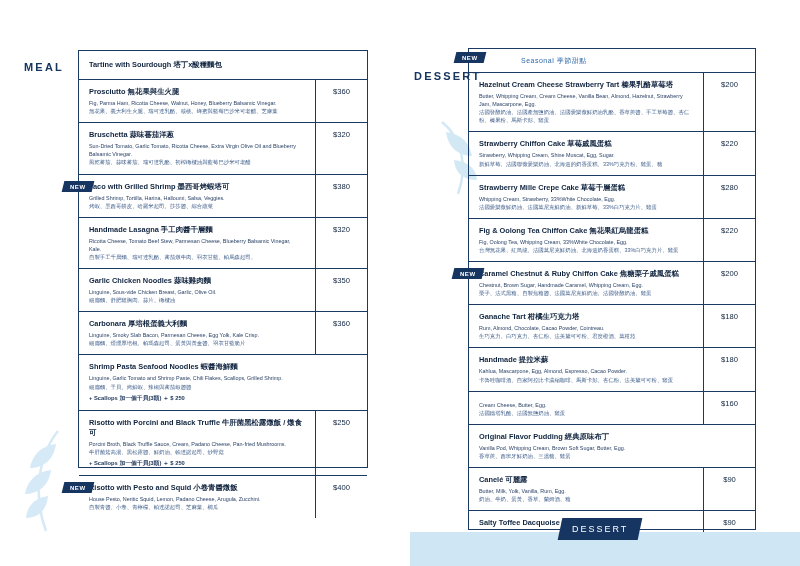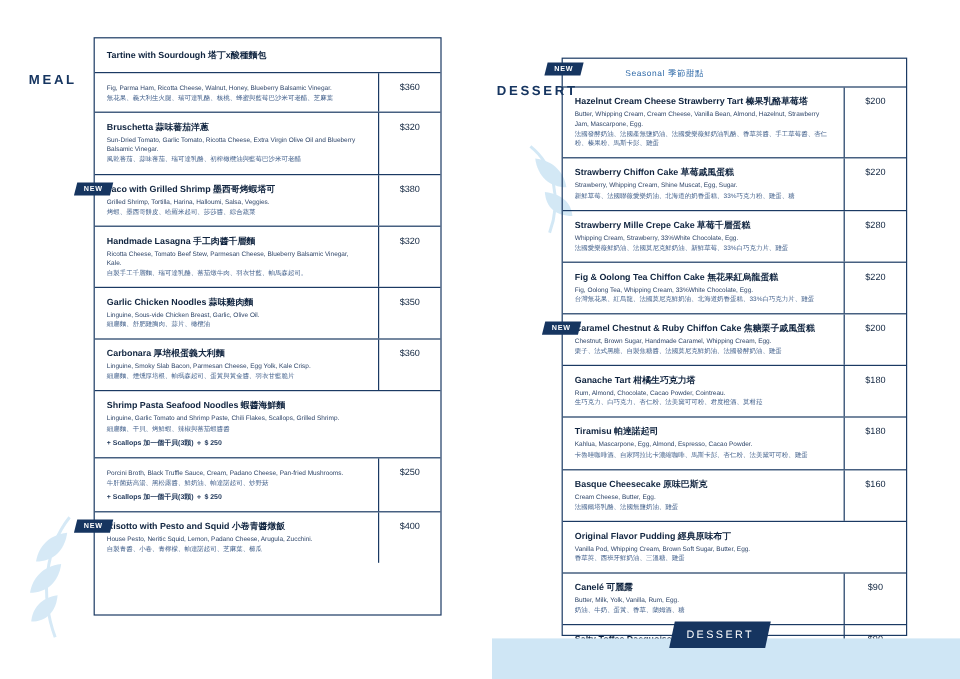--- a/index.html
+++ b/index.html
@@ -57,21 +57,21 @@
     color: #163560;
   }
   #meal-label { left: 24px; top: 61px; }
   #dessert-label { left: 414px; top: 70px; }
 
   
   .col {
     position: absolute;
     border: 1px solid #1b3a63;
   }
-  #meal-col { left: 78px; top: 31px; width: 290px; height: 482px; }
+  #meal-col { left: 78px; top: 50px; width: 290px; height: 418px; }
   #dessert-col { left: 468px; top: 48px; width: 288px; height: 482px; }
 
   
   .item {
     position: relative;
     padding: 7px 8px 7px 10px;
     border-bottom: 1px solid #1b3a63;
     min-height: 28px;
   }
   .item:last-child { border-bottom: none; }
@@ -169,20 +169,23 @@
     <path d="M14 14 C30 16, 38 26, 40 38 C26 38, 16 29, 14 14 Z" fill="#cfe6f5"></path>
     <path d="M22 42 C38 44, 44 52, 45 62 C31 62, 23 55, 22 42 Z" fill="#cfe6f5"></path>
   </svg>
 
   <div class="section-label" id="meal-label">MEAL</div>
   <div class="col" id="meal-col">
     <div class="header-row">Tartine with Sourdough 塔丁x酸種麵包</div>
 
     <div id="meal-items">
         <div class="item has-price">
+          <div class="item-head">
+            <div class="item-name">Prosciutto 無花果與生火腿</div>
+          </div>
           <div class="item-desc"><span>Fig, Parma Ham, Ricotta Cheese, Walnut, Honey, Blueberry Balsamic Vinegar.</span><span class="zh">無花果、義大利生火腿、瑞可達乳酪、核桃、蜂蜜與藍莓巴沙米可老醋、芝麻葉</span></div>
           <div class="price-cell">$360</div>
         </div>
         <div class="item has-price">
           <div class="item-head">
             <div class="item-name">Bruschetta 蒜味蕃茄洋蔥</div>
           </div>
           <div class="item-desc"><span>Sun-Dried Tomato, Garlic Tomato, Ricotta Cheese, Extra Virgin Olive Oil and Blueberry Balsamic Vinegar.</span><span class="zh">風乾蕃茄、蒜味蕃茄、瑞可達乳酪、初榨橄欖油與藍莓巴沙米可老醋</span></div>
           <div class="price-cell">$320</div>
         </div>
@@ -218,20 +221,23 @@
           <div class="price-cell">$360</div>
         </div>
         <div class="item has-price">
           <div class="item-head">
             <div class="item-name">Shrimp Pasta Seafood Noodles 蝦醬海鮮麵</div>
           </div>
           <div class="item-desc"><span>Linguine, Garlic Tomato and Shrimp Paste, Chili Flakes, Scallops, Grilled Shrimp.</span><span class="zh">細扁麵、干貝、烤鮮蝦、辣椒與蕃茄蝦醬醬</span></div>
           <div class="item-extra">+ Scallops 加一個干貝(3顆) ＋ $ 250</div>
         </div>
         <div class="item has-price">
+          <div class="item-head">
+            <div class="item-name">Risotto with Porcini and Black Truffle 牛肝菌黑松露燉飯 / 燉食可</div>
+          </div>
           <div class="item-desc"><span>Porcini Broth, Black Truffle Sauce, Cream, Padano Cheese, Pan-fried Mushrooms.</span><span class="zh">牛肝菌菇高湯、黑松露醬、鮮奶油、帕達諾起司、炒野菇</span></div>
           <div class="item-extra">+ Scallops 加一個干貝(3顆) ＋ $ 250</div>
           <div class="price-cell">$250</div>
         </div>
         <div class="item has-price">
           <div class="new-badge" style="left: -16px; top: 6px;">
             <span>NEW</span>
           </div>
           <div class="item-head">
             <div class="item-name">Risotto with Pesto and Squid 小卷青醬燉飯</div>
@@ -291,29 +297,26 @@
         </div>
         <div class="item has-price">
           <div class="item-head">
             <div class="item-name">Ganache Tart 柑橘生巧克力塔</div>
           </div>
           <div class="item-desc"><span>Rum, Almond, Chocolate, Cacao Powder, Cointreau.</span><span class="zh">生巧克力、白巧克力、杏仁粉、法美黛可可粉、君度橙酒、莫柑菈</span></div>
           <div class="price-cell">$180</div>
         </div>
         <div class="item has-price">
           <div class="item-head">
-            <div class="item-name">Tiramisu 帕達諾起司</div>
+            <div class="item-name">Handmade 提拉米蘇</div>
           </div>
           <div class="item-desc"><span>Kahlua, Mascarpone, Egg, Almond, Espresso, Cacao Powder.</span><span class="zh">卡魯哇咖啡酒、自家阿拉比卡濃縮咖啡、馬斯卡彭、杏仁粉、法美黛可可粉、雞蛋</span></div>
           <div class="price-cell">$180</div>
         </div>
         <div class="item has-price">
-          <div class="item-head">
-            <div class="item-name">Basque Cheesecake 原味巴斯克</div>
-          </div>
           <div class="item-desc"><span>Cream Cheese, Butter, Egg.</span><span class="zh">法國鐵塔乳酪、法國無鹽奶油、雞蛋</span></div>
           <div class="price-cell">$160</div>
         </div>
         <div class="item has-price">
           <div class="item-head">
             <div class="item-name">Original Flavor Pudding 經典原味布丁</div>
           </div>
           <div class="item-desc"><span>Vanilla Pod, Whipping Cream, Brown Soft Sugar, Butter, Egg.</span><span class="zh">香草莢、西班牙鮮奶油、三溫糖、雞蛋</span></div>
         </div>
         <div class="item has-price">

